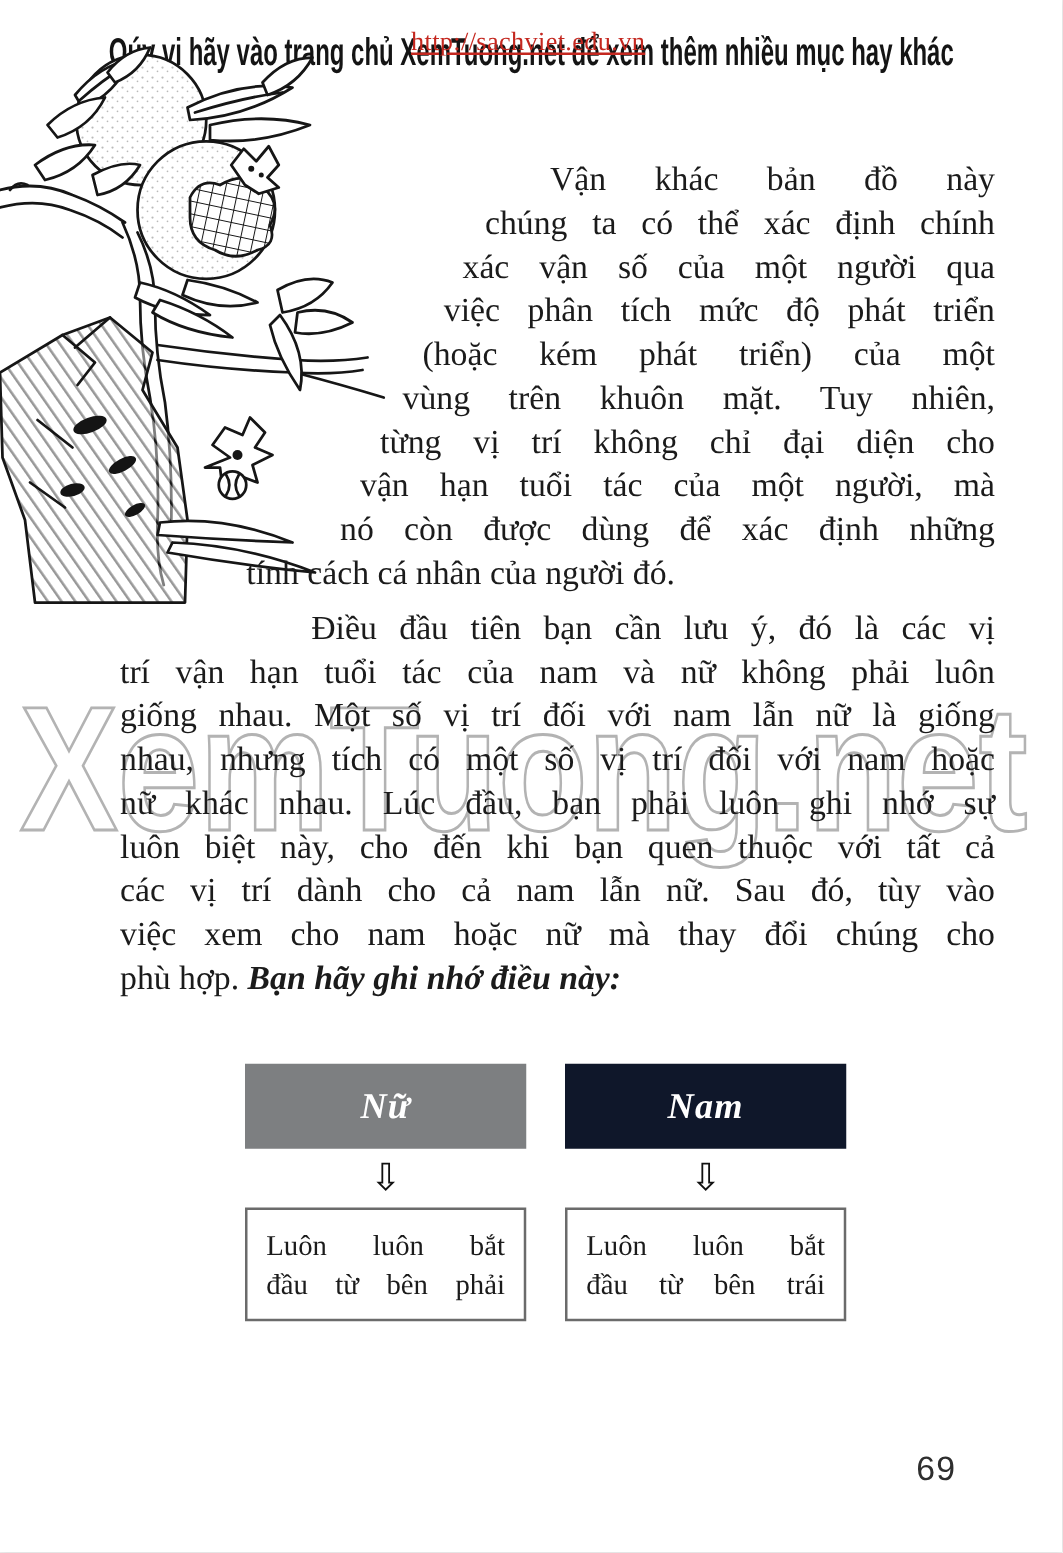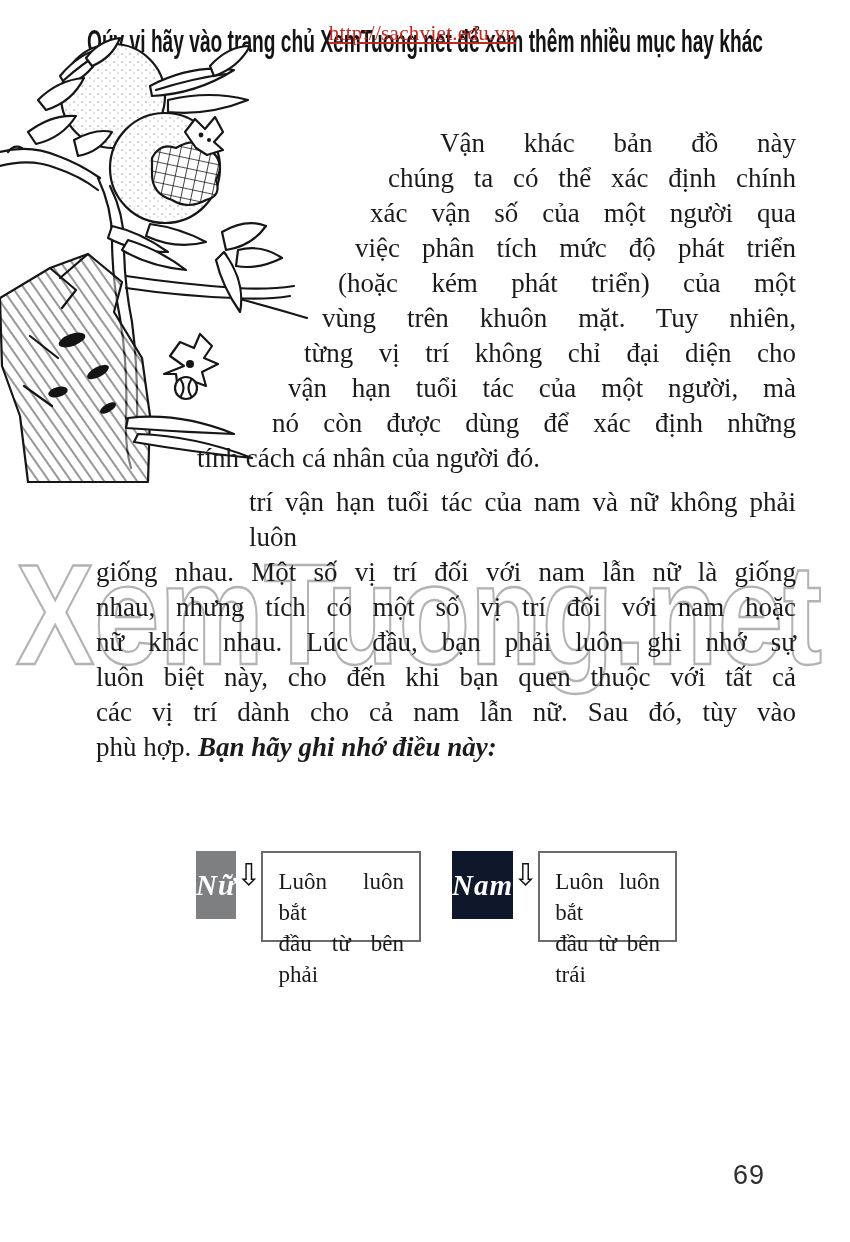--- a/index.html
+++ b/index.html
@@ -32,21 +32,21 @@
   .p1 .jline:nth-child(7){margin-left:208px;}
   .p1 .jline:nth-child(8){margin-left:192px;}
   .p1 .jline:nth-child(9){margin-left:176px;}
   .p1 .lline:nth-child(10){margin-left:101px;}
   .p2{margin-top:9px;}
   .p2 .jline:nth-child(1){margin-left:153px;}
   .emph{font-weight:bold;font-style:italic;}
   
   .diagram{position:absolute;left:196px;top:851px;width:481px;z-index:2;
            display:flex;gap:31px;}
-  .dcol{width:225px;display:flex;flex-direction:row;}
+  .dcol{width:225px;display:flex;flex-direction:column;}
   .dhead{height:68px;color:#fff;font-style:italic;font-weight:bold;font-size:29px;
          display:flex;align-items:center;justify-content:center;letter-spacing:1px;}
   .darrow{height:47px;display:flex;align-items:center;justify-content:center;
           font-family:"DejaVu Sans",sans-serif;font-size:30px;color:#111;}
   .dbox{border:2px solid #6b6b6b;height:91px;box-sizing:border-box;
         padding:13px 15px;font-size:23px;line-height:31px;}
   
   .pagenum{position:absolute;left:733px;top:1160px;z-index:2;
            font-family:"Liberation Sans",sans-serif;font-size:27px;color:#2e2e2e;
            letter-spacing:1px;}
@@ -146,26 +146,28 @@
       <div class="jline">xác vận số của một người qua</div>
       <div class="jline">việc phân tích mức độ phát triển</div>
       <div class="jline">(hoặc kém phát triển) của một</div>
       <div class="jline">vùng trên khuôn mặt. Tuy nhiên,</div>
       <div class="jline">từng vị trí không chỉ đại diện cho</div>
       <div class="jline">vận hạn tuổi tác của một người, mà</div>
       <div class="jline">nó còn được dùng để xác định những</div>
       <div class="lline">tính cách cá nhân của người đó.</div>
     </div>
     <div class="p2">
+      <div class="jline">Điều đầu tiên bạn cần lưu ý, đó là các vị</div>
       <div class="jline">trí vận hạn tuổi tác của nam và nữ không phải luôn</div>
       <div class="jline">giống nhau. Một số vị trí đối với nam lẫn nữ là giống</div>
       <div class="jline">nhau, nhưng tích có một số vị trí đối với nam hoặc</div>
       <div class="jline">nữ khác nhau. Lúc đầu, bạn phải luôn ghi nhớ sự</div>
       <div class="jline">luôn biệt này, cho đến khi bạn quen thuộc với tất cả</div>
       <div class="jline">các vị trí dành cho cả nam lẫn nữ. Sau đó, tùy vào</div>
+      <div class="jline">việc xem cho nam hoặc nữ mà thay đổi chúng cho</div>
       <div class="lline">
         <span>phù hợp. </span><span class="emph">Bạn hãy ghi nhớ điều này:</span>
       </div>
     </div>
   </div>
 
   <div class="diagram">
     <div class="dcol">
       <div class="dhead" style="background-color: rgb(125, 127, 129);">Nữ</div>
       <div class="darrow">⇩</div>

